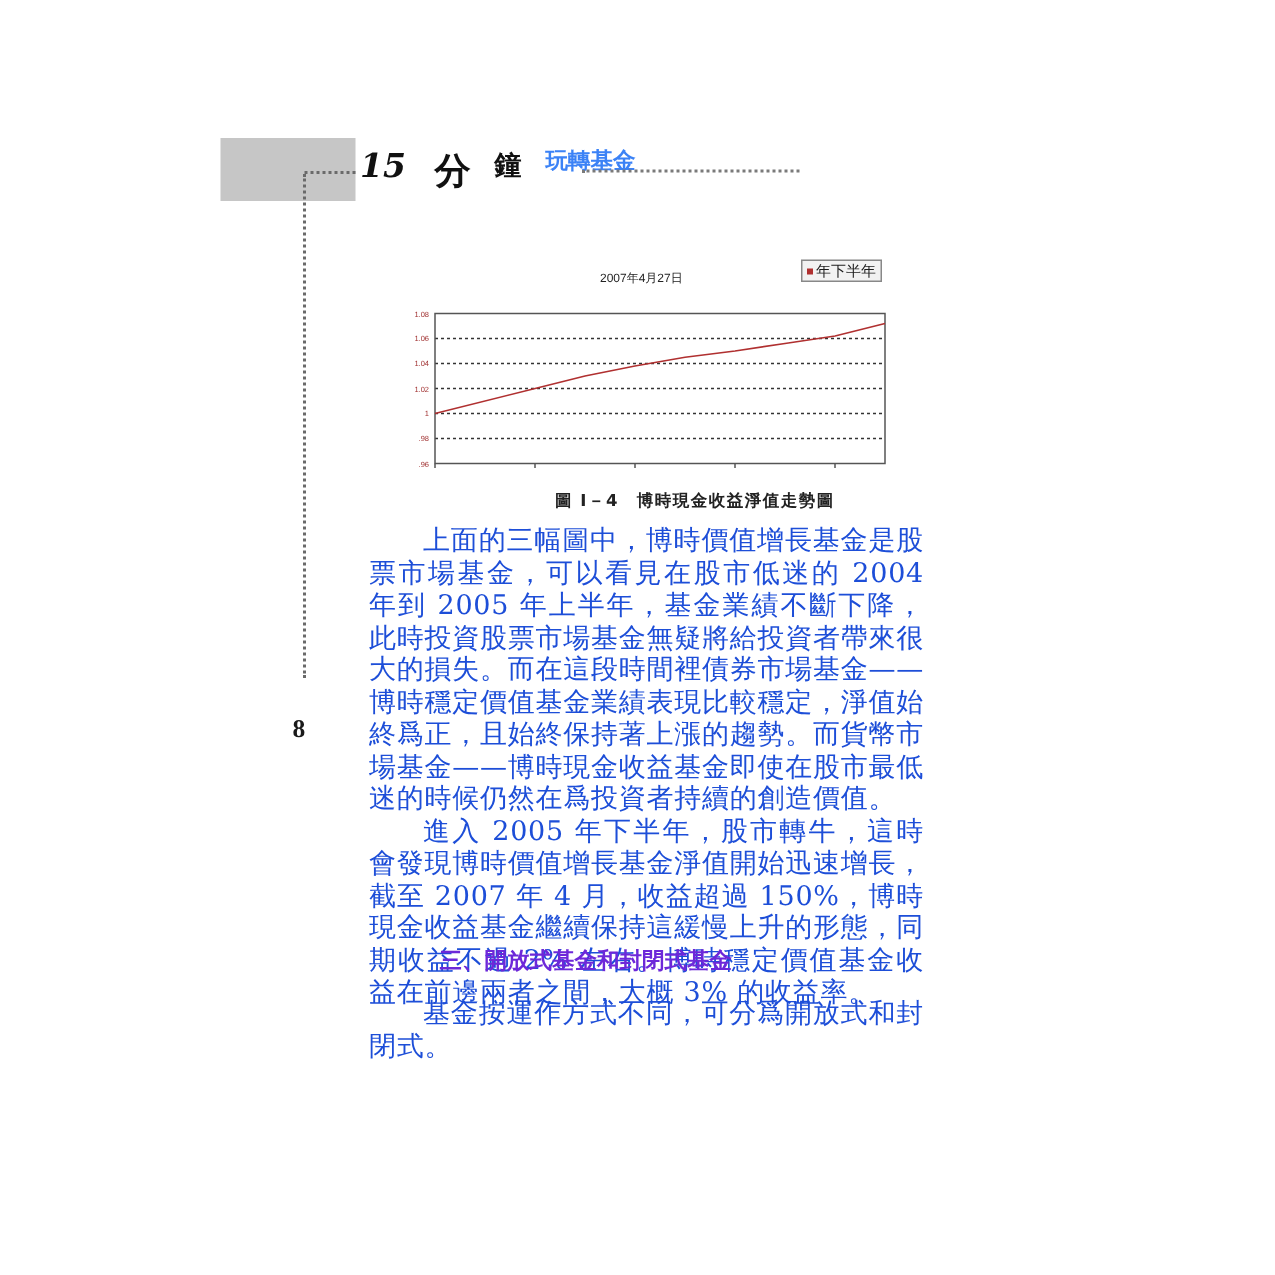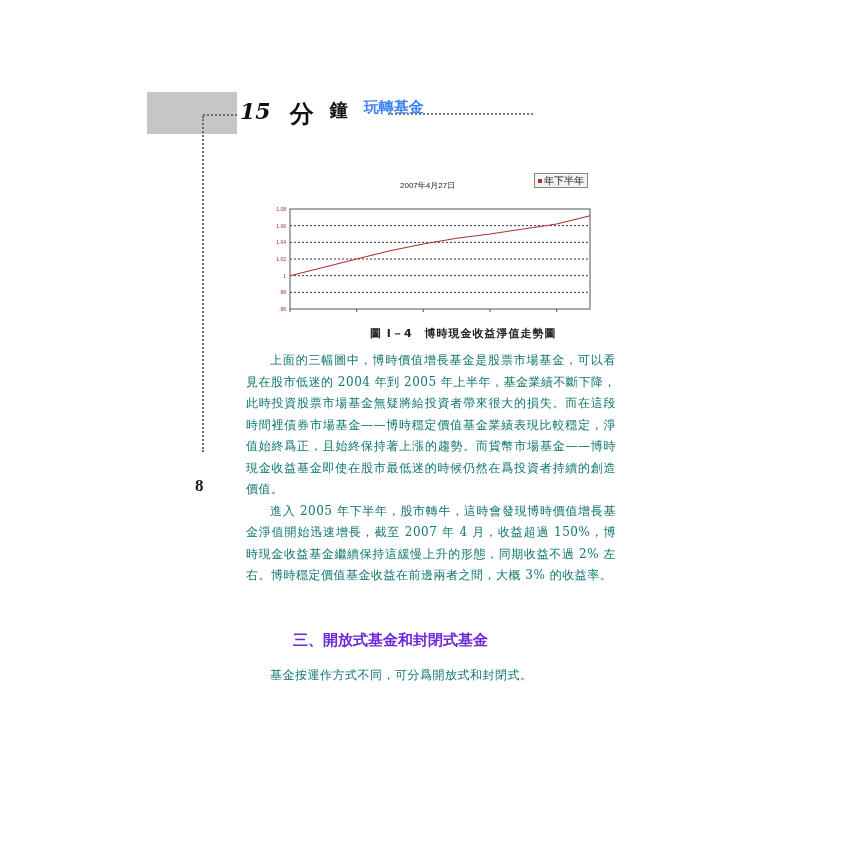--- a/index.html
+++ b/index.html
@@ -51,22 +51,22 @@
     }
     .legend .swatch { width: 4px; height: 4px; background: #b03030; display: inline-block; }
     .chart-svg { position: absolute; left: 260px; top: 200px; }
     .caption {
       position: absolute; left: 342px; top: 326px; font-size: 11px; font-weight: bold;
       font-family: "DejaVu Sans", sans-serif; letter-spacing: 1px; color: #222; padding-left: 28px;
     }
 
     
     .body-text {
-      position: absolute; left: 246px; width: 370px; font-size: 12px; line-height: 21.5px;
-      letter-spacing: 0.5px; text-align: justify; color: #0f766e;
+      position: absolute; left: 246px; width: 370px; font-size: 18px; line-height: 21.5px;
+      letter-spacing: 0.5px; text-align: justify; color: #1d4ed8;
     }
     .para { text-indent: 2em; margin: 0; }
     .section-heading {
       position: absolute; left: 246px; top: 631px; font-size: 15px; font-weight: bold;
       font-family: "DejaVu Sans", sans-serif; color: #6d28d9; margin-left: 47px;
     }
   </style>
 </head>
 <body>
 

